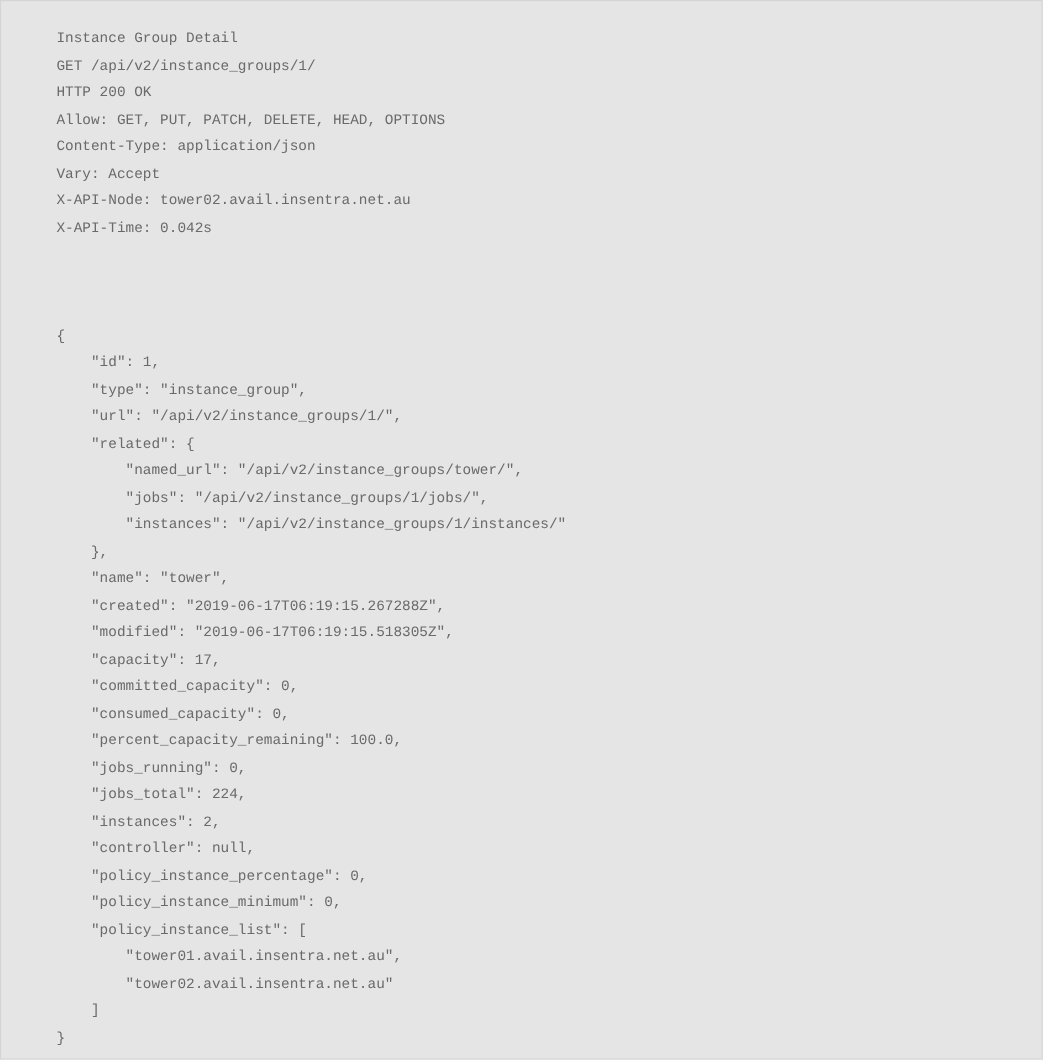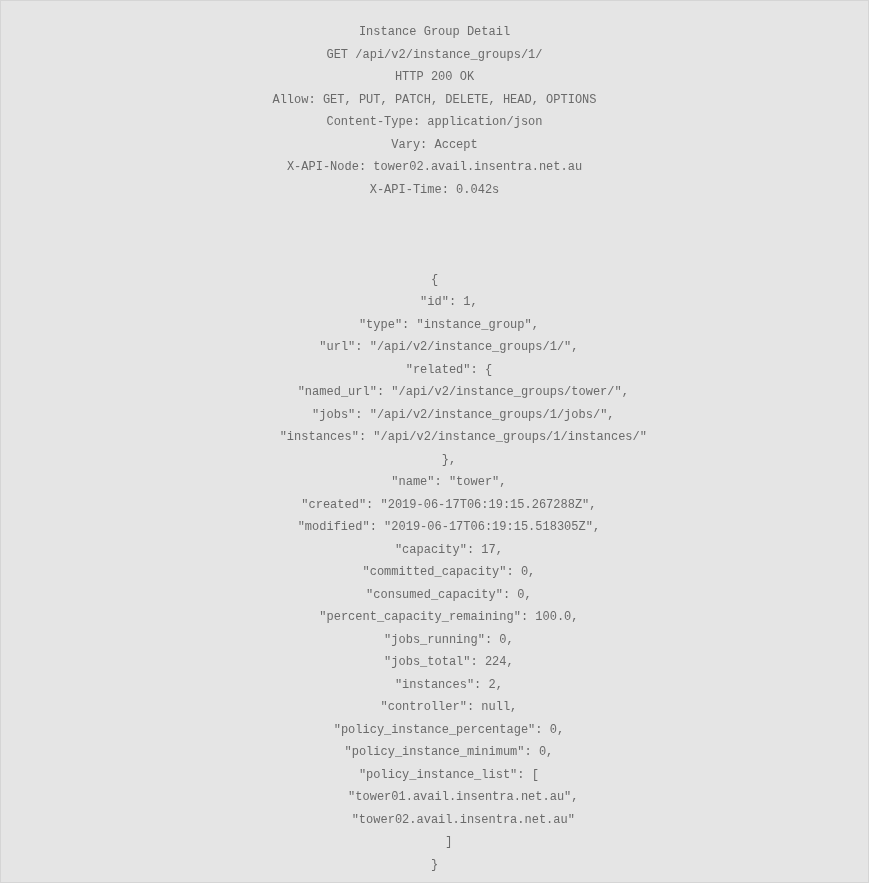--- a/index.html
+++ b/index.html
@@ -1,19 +1,18 @@
 <!DOCTYPE html>
 <html><head>
   <meta charset="utf-8">
   <style>
     * {
       margin: 0;
       padding: 0;
       box-sizing: border-box;
-      text-align: center;
     }
     html, body {
       width: 869px;
       height: 883px;
       background: #e5e5e5;
     }
     .container {
       width: 100%;
       height: 100%;
       background: #e5e5e5;

